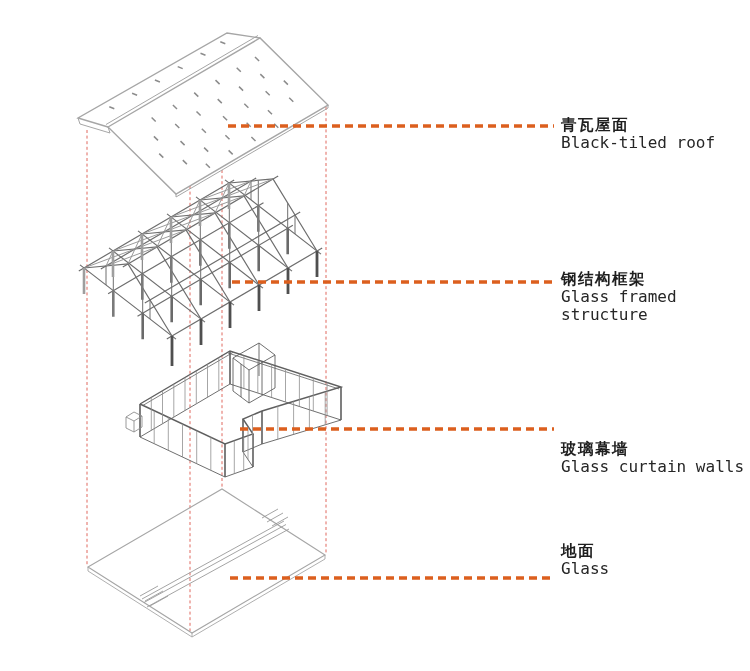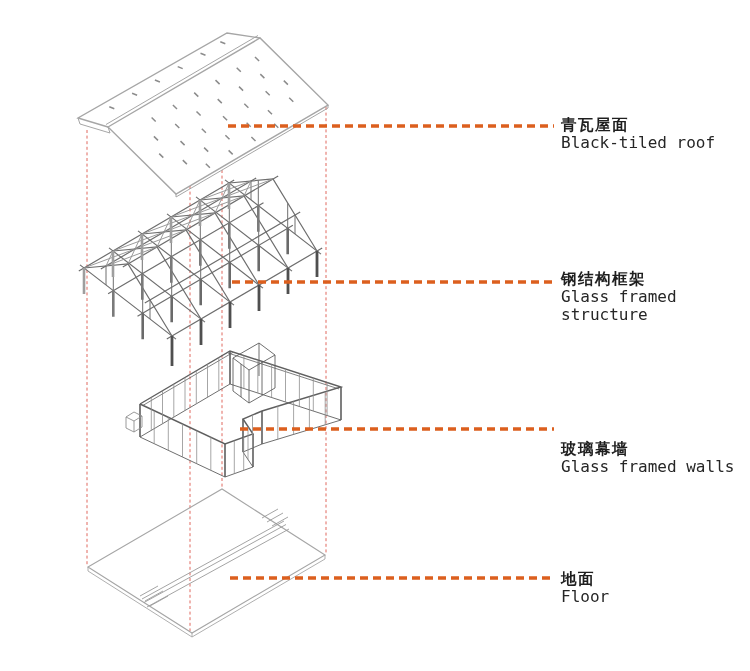--- a/index.html
+++ b/index.html
@@ -112,21 +112,21 @@
   <div class="en">Black-tiled roof</div>
 </div>
 
 <div class="label" style="top:270px">
   <div class="zh">钢结构框架</div>
   <div class="en">Glass framed structure</div>
 </div>
 
 <div class="label" style="top:440px">
   <div class="zh">玻璃幕墙</div>
-  <div class="en">Glass framed walls</div>
+  <div class="en">Glass curtain walls</div>
 </div>
 
-<div class="label" style="top:570px">
+<div class="label" style="top:542px">
   <div class="zh">地面</div>
-  <div class="en">Floor</div>
+  <div class="en">Glass</div>
 </div>
 
 </div>
 
 </body></html>

